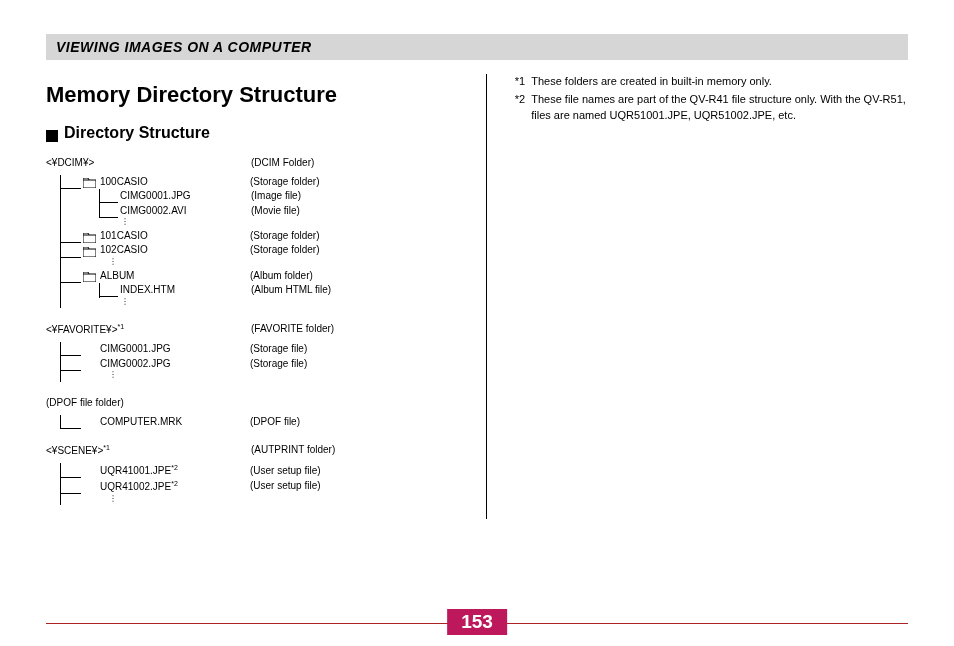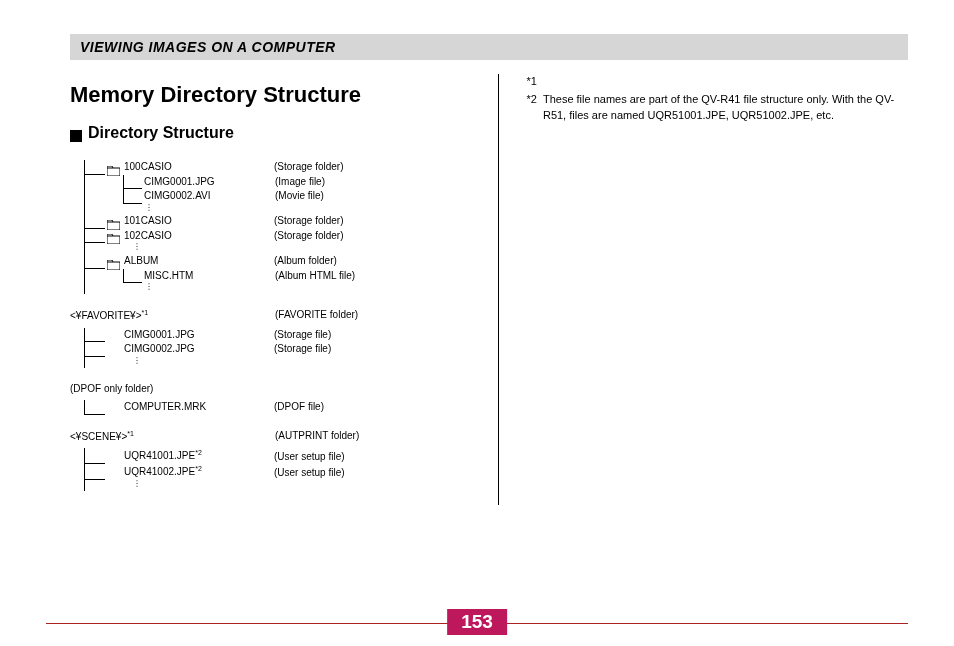--- a/index.html
+++ b/index.html
@@ -1,30 +1,30 @@
 <!DOCTYPE html>
 <html><head>
 <meta charset="utf-8">
 <style>
 html,body{margin:0;padding:0;background:#fff;font-family:Arial,Helvetica,sans-serif;color:#000}
-.page{width:954px;height:646px;position:relative;box-sizing:border-box;padding:34px 46px 0 70px}
+.page{width:954px;height:646px;position:relative;box-sizing:border-box;padding:34px 46px 0 46px}
 .header-band{background:#d6d6d6;padding:4px 10px;margin-bottom:14px}
 .header-band span{font-weight:bold;font-style:italic;font-size:14px;letter-spacing:.5px}
 .content{display:flex;gap:24px}
 .col-left{width:440px}
 .col-right{width:420px}
 .divider{width:1px;background:#000;margin:0 4px}
 h1{font-size:22px;font-weight:bold;margin:8px 0 16px 0}
 h2{font-size:16px;font-weight:bold;margin:0 0 14px 0;display:flex;align-items:flex-end;gap:6px}
 h2 .sq{width:12px;height:12px;background:#000;display:inline-block}
 .tree{font-size:10px;line-height:1.45}
 .root{margin-bottom:14px}
 .root-row{display:flex}
 .branch{margin-left:14px;border-left:1px solid #000;padding-left:0}
-.item{display:flex;align-items:flex-end;position:relative;margin-left:0}
+.item{display:flex;align-items:center;position:relative;margin-left:0}
 .item .con{width:20px;height:10px;border-bottom:1px solid #000;margin-top:3px;margin-right:2px}
 .folder-icon{width:12px;height:9px;margin-top:2px;margin-right:5px;position:relative}
 .folder-icon svg{display:block}
 .lab{width:150px;display:inline-block}
 .desc{display:inline-block}
 .sub{margin-left:38px;border-left:1px solid #000}
 .sub .item .con{width:18px}
 .dots{margin-left:60px;letter-spacing:2px;font-size:8px;line-height:.6;padding:2px 0 4px 0}
 .dots-small{margin-left:48px;letter-spacing:2px;font-size:8px;line-height:.6;padding:2px 0 4px 0}
 .notes{font-size:11px;line-height:1.45}
@@ -46,20 +46,24 @@
 
   <div class="content">
     <div class="col-left">
       <h1>Memory Directory Structure</h1>
       <h2>
         <span class="sq"></span>
         <span>Directory Structure</span>
       </h2>
       <div class="tree" id="tree">
           <div class="root">
+            <div class="root-row">
+              <span class="lab" style="width: 205px;">&lt;¥DCIM¥&gt;</span>
+              <span class="desc">(DCIM Folder)</span>
+            </div>
             <div class="spacer"></div>
             <div class="branch">
               <div class="item">
                 <div class="con"></div>
                 <span class="folder-icon">
                   <svg width="13" height="10" viewBox="0 0 13 10">
                     <path d="M0 2 L0 10 L13 10 L13 2 Z M0 2 L0 0 L5 0 L6 2" fill="#fff" stroke="#000" stroke-width="1"></path>
                   </svg>
                 </span>
                 <span class="lab">100CASIO</span>
@@ -105,21 +109,21 @@
                   <svg width="13" height="10" viewBox="0 0 13 10">
                     <path d="M0 2 L0 10 L13 10 L13 2 Z M0 2 L0 0 L5 0 L6 2" fill="#fff" stroke="#000" stroke-width="1"></path>
                   </svg>
                 </span>
                 <span class="lab">ALBUM</span>
                 <span class="desc">(Album folder)</span>
               </div>
               <div class="sub">
                 <div class="item">
                   <div class="con"></div>
-                  <span class="lab" style="width: 131px;">MISC.HTM</span>
+                  <span class="lab" style="width: 131px;">INDEX.HTM</span>
                   <span class="desc">(Album HTML file)</span>
                 </div>
               </div>
               <div class="dots">⋮</div>
             </div>
           </div>
           <div class="root">
             <div class="root-row">
               <span class="lab" style="width: 205px;">&lt;¥FAVORITE¥&gt;<sup>*1</sup></span>
               <span class="desc">(FAVORITE folder)</span>
@@ -136,21 +140,21 @@
                 <div class="con"></div>
                 <span style="width: 17px; display: inline-block;"></span>
                 <span class="lab">CIMG0002.JPG</span>
                 <span class="desc">(Storage file)</span>
               </div>
               <div class="dots-small">⋮</div>
             </div>
           </div>
           <div class="root">
             <div class="root-row">
-              <span class="desc">(DPOF only folder)</span>
+              <span class="desc">(DPOF file folder)</span>
             </div>
             <div class="spacer"></div>
             <div class="branch">
               <div class="item">
                 <div class="con"></div>
                 <span style="width: 17px; display: inline-block;"></span>
                 <span class="lab">COMPUTER.MRK</span>
                 <span class="desc">(DPOF file)</span>
               </div>
             </div>
@@ -179,20 +183,21 @@
           </div>
         </div>
     </div>
 
     <div class="divider"></div>
 
     <div class="col-right">
       <div class="notes" id="notes">
           <div class="note-row">
             <span class="note-num">*1</span>
+            <span>These folders are created in built-in memory only.</span>
           </div>
           <div class="note-row">
             <span class="note-num">*2</span>
             <span>These file names are part of the QV-R41 file structure only. With the QV-R51, files are named UQR51001.JPE, UQR51002.JPE, etc.</span>
           </div>
         </div>
     </div>
   </div>
 
   <div class="footer">

